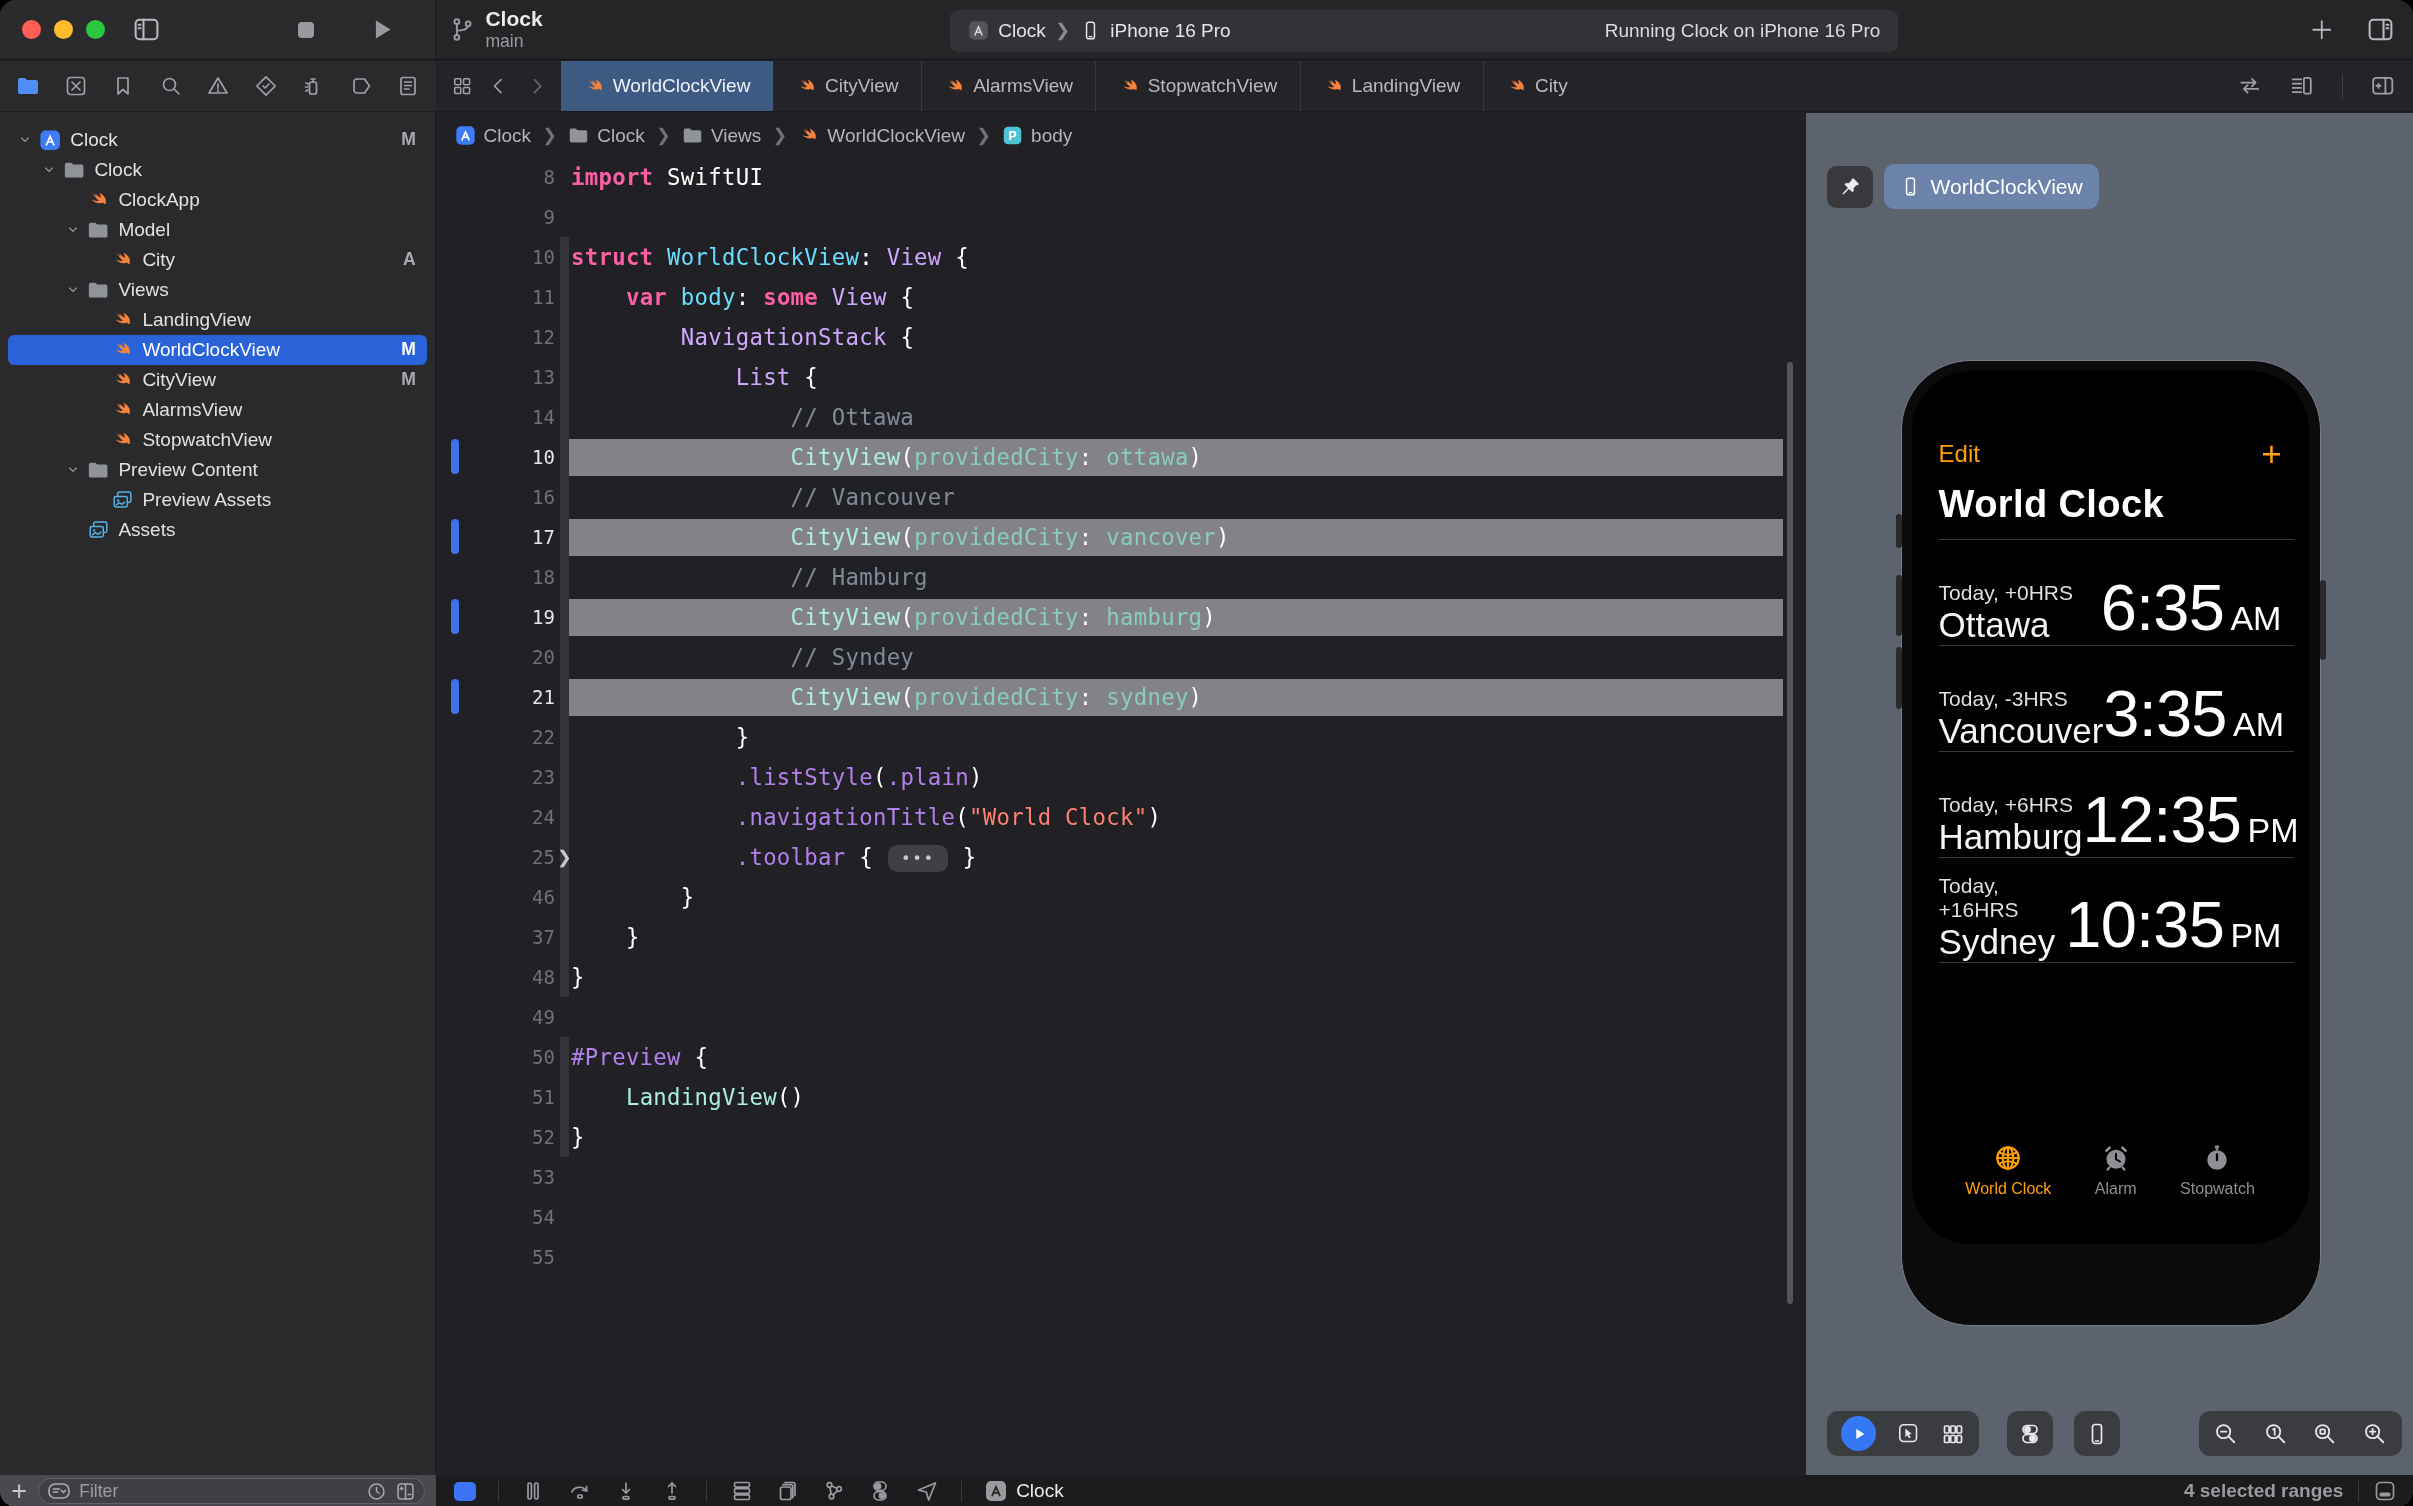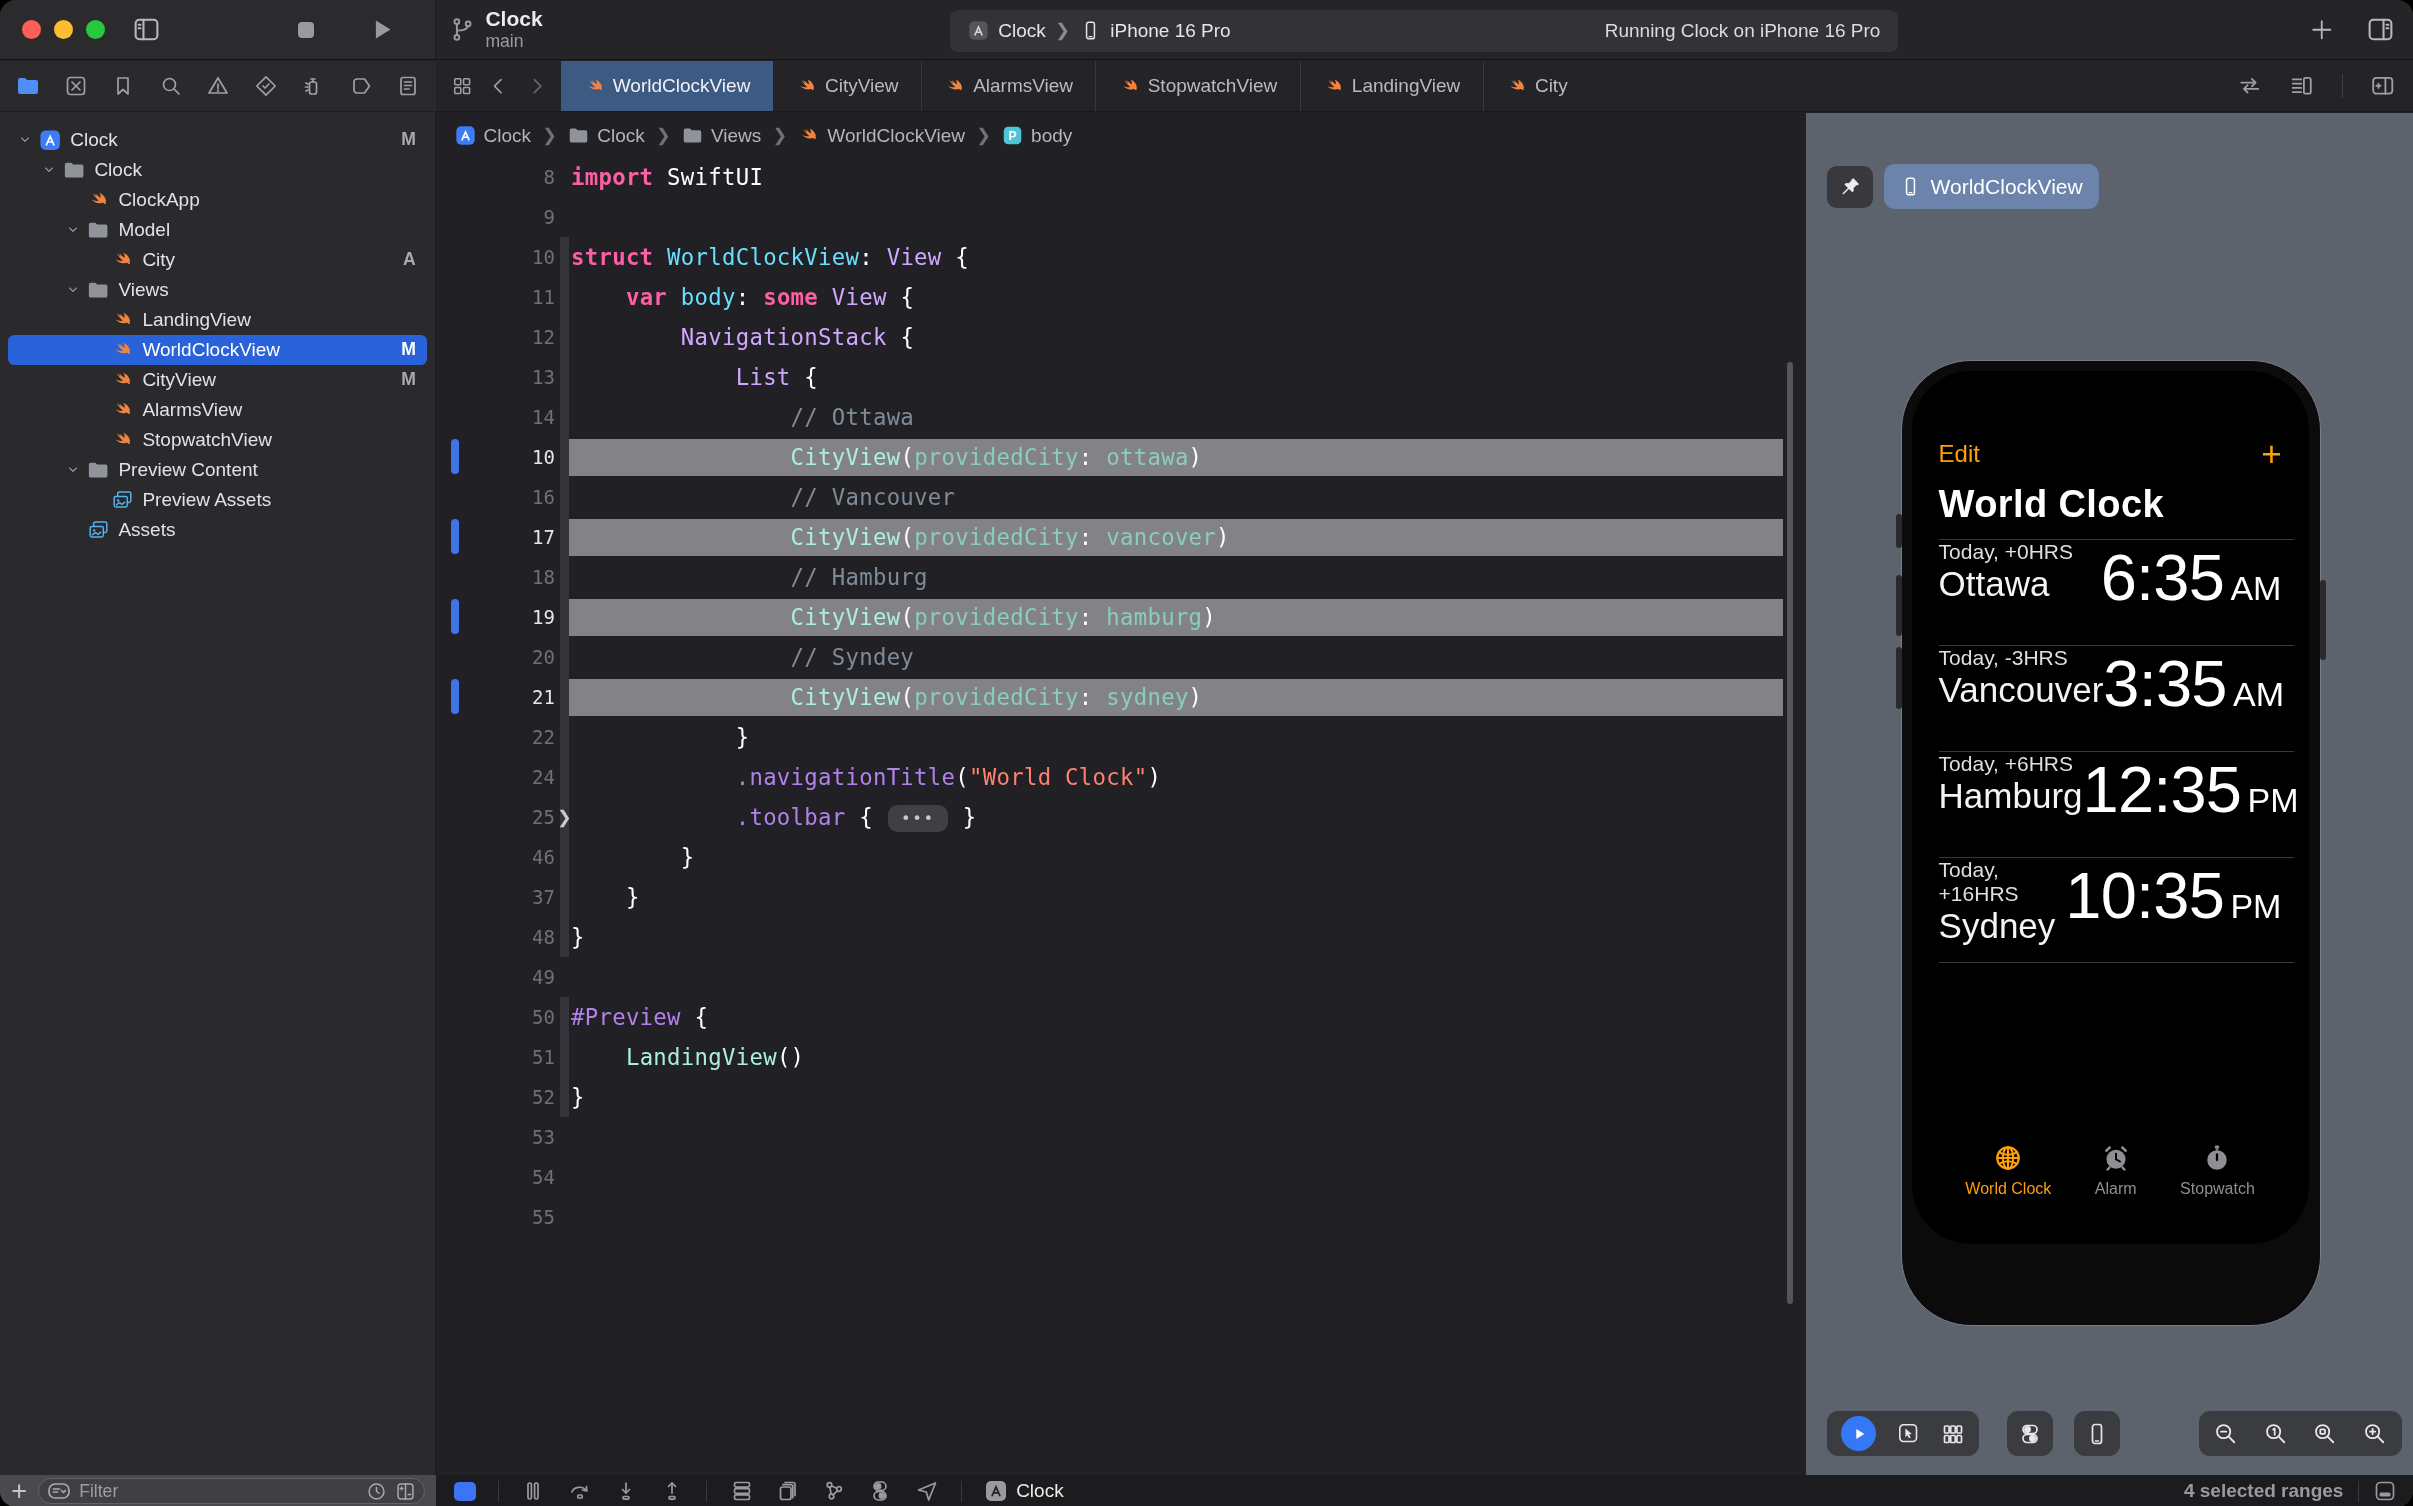--- a/index.html
+++ b/index.html
@@ -80,21 +80,21 @@
   .preview-pill { position:absolute; left:78px; top:51px; height:45px; background:#6c84ab; border-radius:10.4px; display:flex; align-items:center; gap:9.6px; padding:0 16px; color:#fff; font-size:21px; }
 
   .phone { position:absolute; left:95px; top:247px; width:420px; height:966px; background:#0b0b0c; border:1.6px solid #797e85; border-radius:70px; padding:9.6px; }
   .phone-btn { position:absolute; background:#2a2a2e; border-radius:3.2px; }
   .screen { position:relative; width:397px; height:873px; background:#000; border-radius:59px; overflow:hidden; }
   .ph-navrow { position:absolute; left:27px; right:27px; top:69px; display:flex; justify-content:space-between; align-items:center; }
   .ph-edit { color:#ff9f0a; font-size:24px; }
   .ph-plus { color:#ff9f0a; font-size:35px; font-weight:300; line-height:24px; }
   .ph-title { position:absolute; left:27px; top:112px; color:#fff; font-size:38px; font-weight:bold; letter-spacing:0.4px; }
   .ph-list { position:absolute; left:27px; right:14.4px; top:168px; }
-  .ph-row { height:106px; border-top:1.6px solid #39393c; display:flex; align-items:flex-start; justify-content:space-between; }
+  .ph-row { height:106px; border-top:1.6px solid #39393c; display:flex; align-items:flex-end; justify-content:space-between; }
   .ph-row:last-child { border-bottom:1.6px solid #39393c; }
   .ph-when { color:#dfdfe3; font-size:21px; }
   .ph-city { color:#f4f4f6; font-size:35px; font-weight:300; margin-top:1.6px; }
   .ph-time { display:flex; align-items:baseline; color:#fff; padding-right:12.8px; }
   .ph-time-big { font-size:65px; font-weight:200; letter-spacing:-0.8px; }
   .ph-mer { font-size:34px; font-weight:300; margin-left:6.4px; }
   .ph-tabbar { position:absolute; left:0; right:0; bottom:46px; display:flex; justify-content:space-around; padding:0 32px; }
   .ph-tab { display:flex; flex-direction:column; align-items:center; gap:6.4px; color:#8e8e93; font-size:16px; }
   .ph-tab.active { color:#ff9f0a; }
 
@@ -630,20 +630,25 @@
         <div class="hlbar"></div>
         <div class="chg"></div>
         <div class="lnum">21</div>
         <div class="ribbon"></div>
         <pre><span class="tk-pl">                </span><span class="tk-mint">CityView</span><span class="tk-pl">(</span><span class="tk-teal">providedCity</span><span class="tk-pl">: </span><span class="tk-teal">sydney</span><span class="tk-pl">)</span></pre>
       </div>
       <div class="codeline">
         <div class="lnum">22</div>
         <div class="ribbon"></div>
         <pre><span class="tk-pl">            }</span></pre>
+      </div>
+      <div class="codeline">
+        <div class="lnum">23</div>
+        <div class="ribbon"></div>
+        <pre><span class="tk-pl">            </span><span class="tk-fn">.listStyle</span><span class="tk-pl">(</span><span class="tk-fn">.plain</span><span class="tk-pl">)</span></pre>
       </div>
       <div class="codeline">
         <div class="lnum">24</div>
         <div class="ribbon"></div>
         <pre><span class="tk-pl">            </span><span class="tk-fn">.navigationTitle</span><span class="tk-pl">(</span><span class="tk-str">"World Clock"</span><span class="tk-pl">)</span></pre>
       </div>
       <div class="codeline">
         <div class="lnum">25</div>
         <div class="ribbon"></div>
         <div class="foldchev">❯</div>

